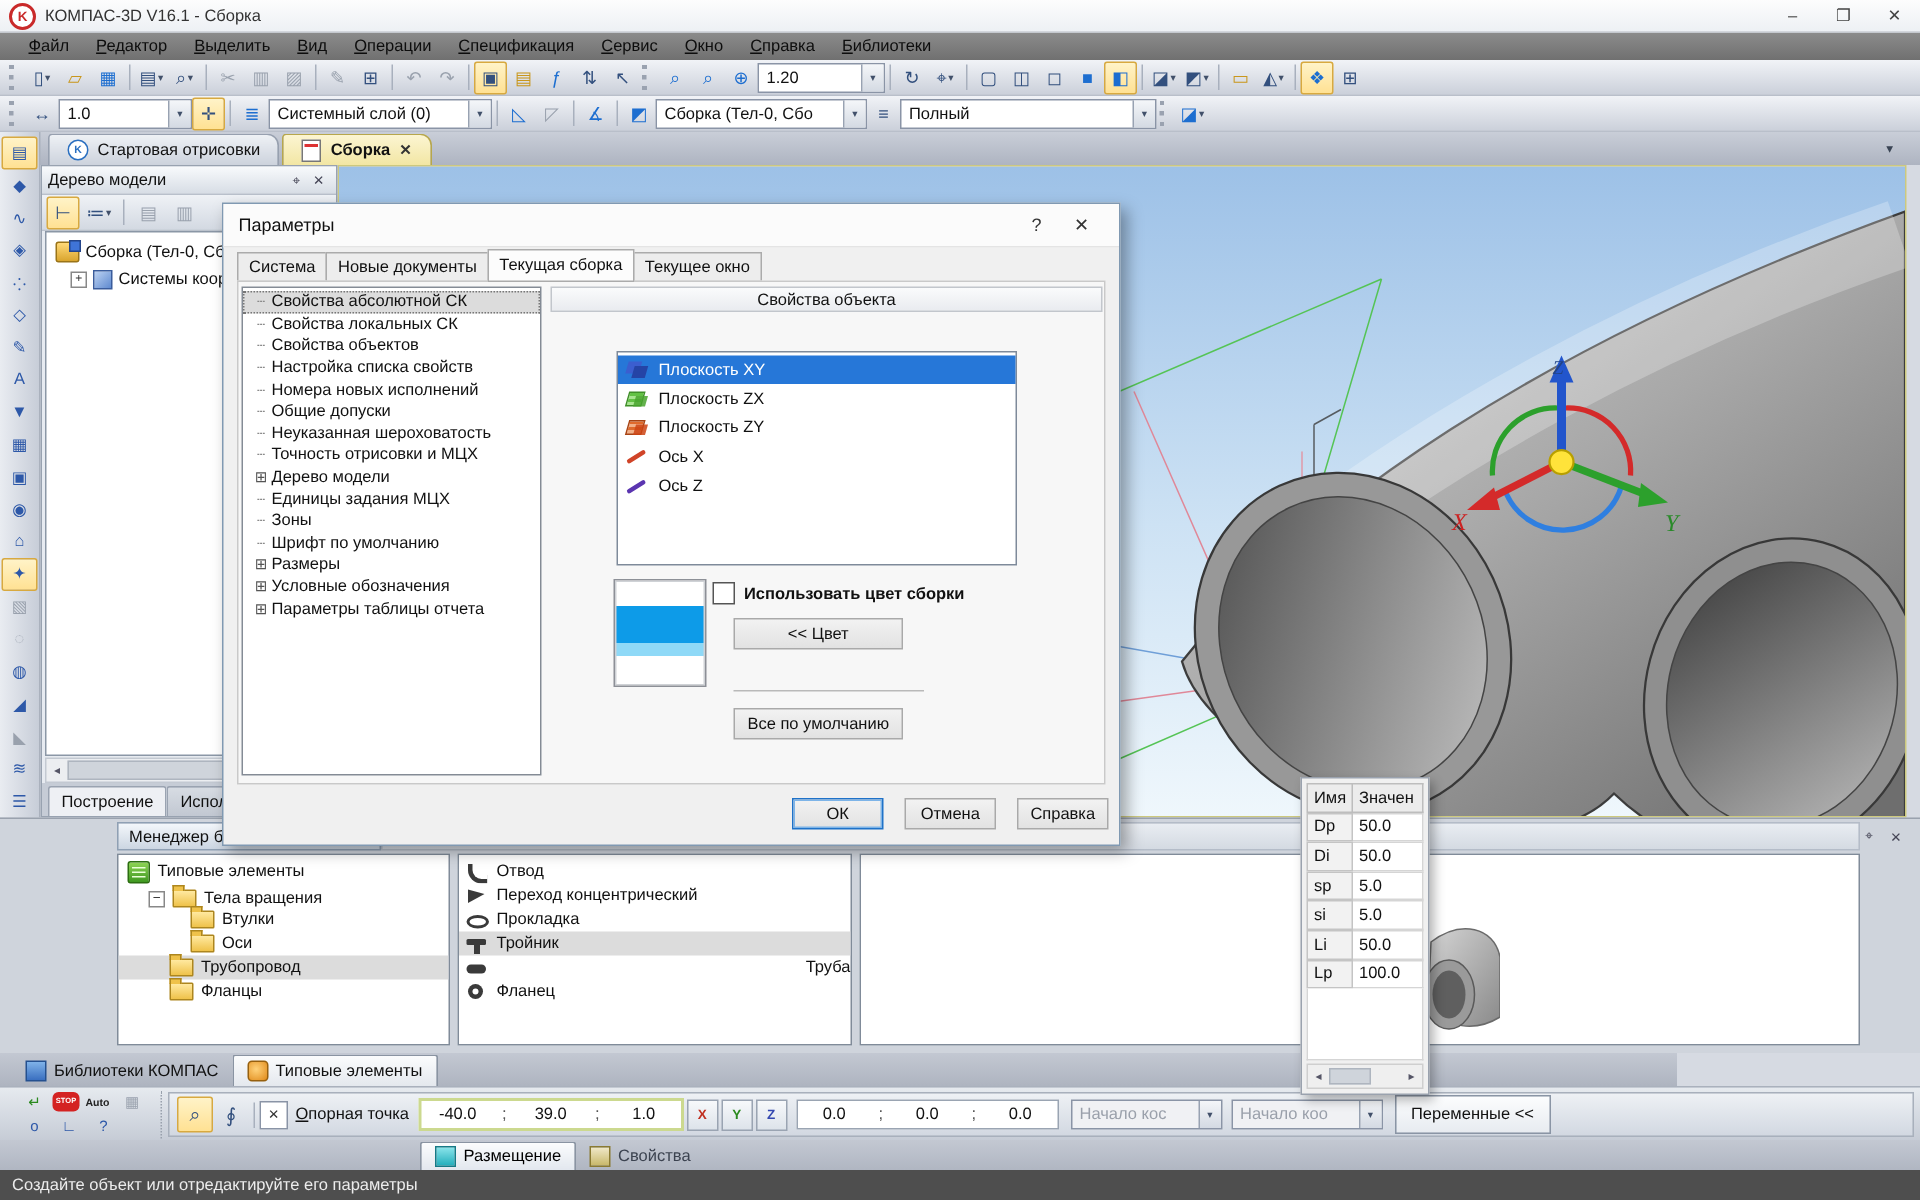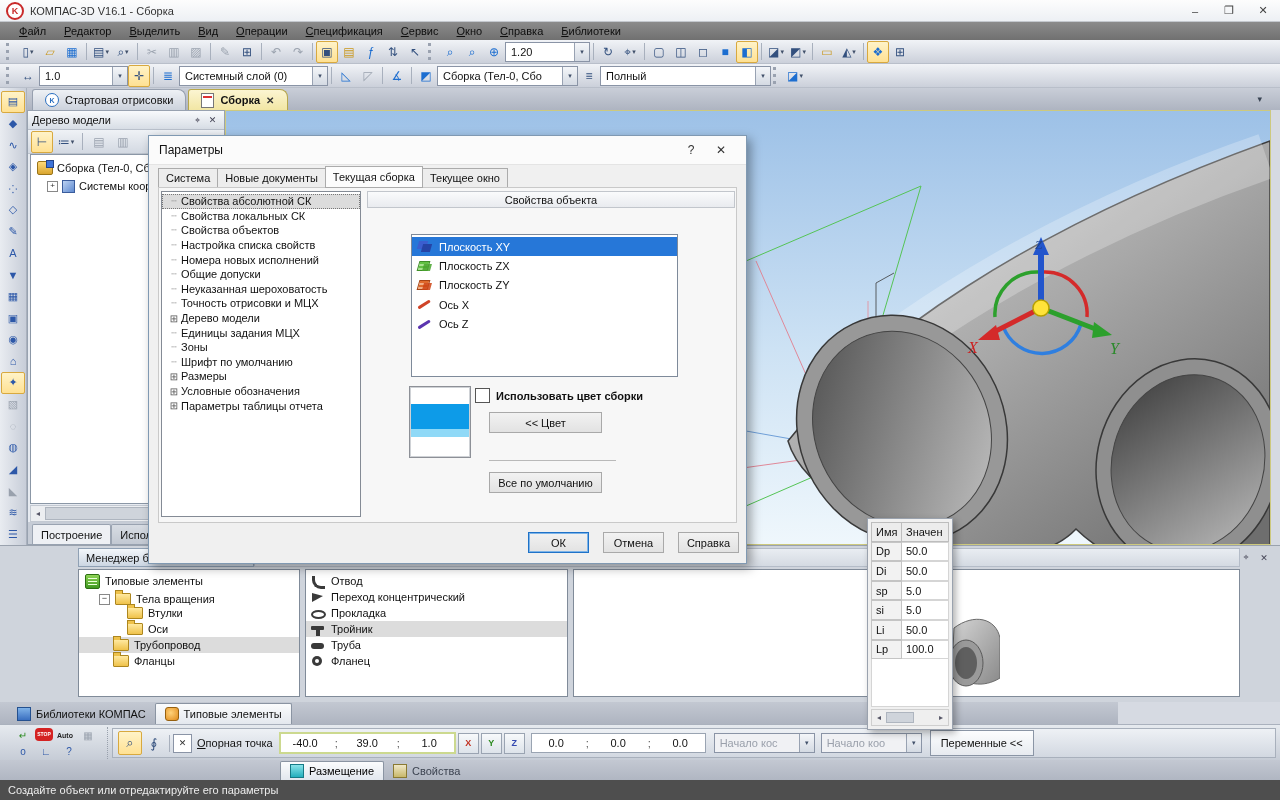--- a/index.html
+++ b/index.html
@@ -457,21 +457,21 @@
           <span>Переход концентрический</span>
       </div>
       <div class="lb-row" style="padding-left:4px;">
         <span class="cmp c-prokladka"></span>
           <span>Прокладка</span>
       </div>
       <div class="lb-row sel" style="padding-left:4px;">
         <span class="cmp c-troinik"></span>
           <span>Тройник</span>
       </div>
-      <div class="lb-row" style="padding-left:4px;">
+      <div class="lb-row" style="padding-left:4px;justify-content:space-between;">
         <span class="cmp c-truba"></span>
           <span>Труба</span>
       </div>
       <div class="lb-row" style="padding-left:4px;">
         <span class="cmp c-flanec"></span>
           <span>Фланец</span>
       </div>
     </div>
     <div class="lm-pane" style="left:573px;width:667px;"></div>
   </div>

